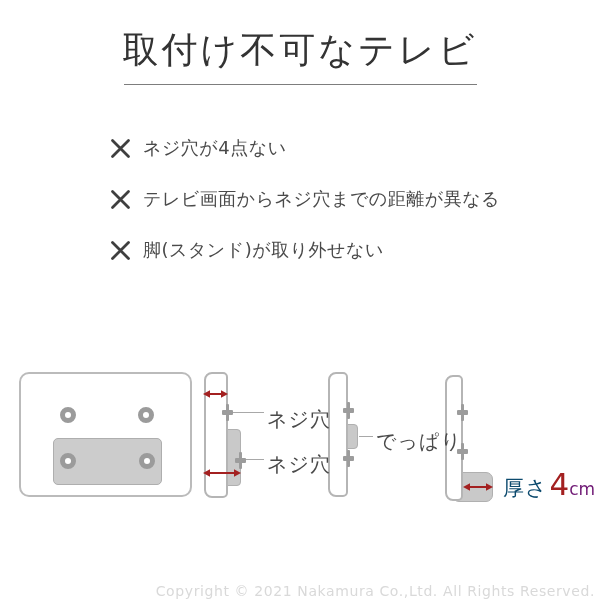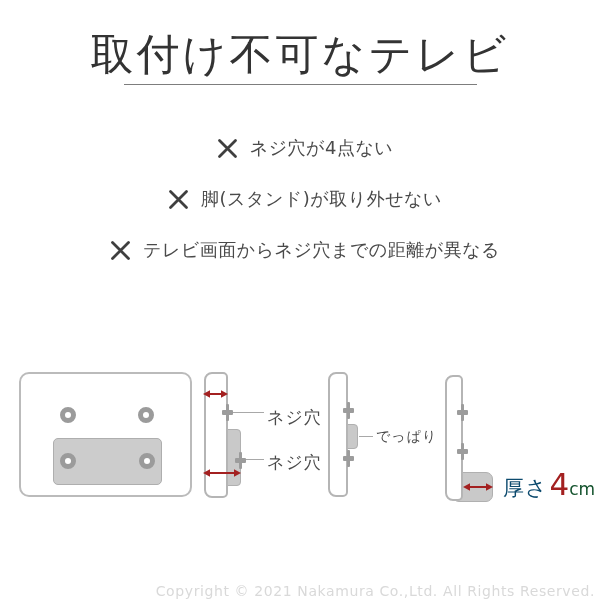--- a/index.html
+++ b/index.html
@@ -13,21 +13,21 @@
     font-family: "DejaVu Sans", "Liberation Sans", sans-serif;
   }
 
   
   .title {
     position: absolute;
     top: 26px; left: 0;
     width: 100%;
     margin: 0;
     text-align: center;
-    font-size: 43px;
+    font-size: 36px;
     font-weight: 500;
     letter-spacing: 3px;
     color: #333333;
   }
   .title-divider {
     position: absolute;
     top: 84px; left: 124px;
     width: 353px; height: 1px;
     background: #7d7d7d;
   }
@@ -37,21 +37,20 @@
     position: absolute;
     top: 137px; left: 110px;
     margin: 0; padding: 0;
     list-style: none;
   }
   .issue-item {
     display: flex;
     align-items: center;
     height: 22px;
     margin-bottom: 29px;
-    justify-content: center;
   }
   .x-icon { width: 21px; height: 21px; flex: 0 0 21px; }
   .issue-label {
     margin-left: 12px;
     font-size: 18px;
     color: #4a4a4a;
     letter-spacing: 0.5px;
     white-space: nowrap;
   }
 
@@ -121,38 +120,38 @@
 
   .leader {
     position: absolute;
     height: 1px;
     background: #a8a8a8;
     z-index: 3;
   }
 
   .dg-label {
     position: absolute;
-    font-size: 17px;
+    font-size: 20px;
     color: #4a4a4a;
     letter-spacing: 1px;
     white-space: nowrap;
     z-index: 3;
   }
 
   .thickness-label {
     position: absolute;
     left: 503px; top: 466px;
     display: flex;
     align-items: baseline;
     white-space: nowrap;
     z-index: 3;
   }
   .thick-prefix { font-size: 21px; color: #0c4a6e; letter-spacing: 1px; }
   .thick-value  { font-size: 31px; color: #a32020; font-weight: 500; margin-left: 2px; }
-  .thick-unit   { font-size: 17px; color: #14532d; }
+  .thick-unit   { font-size: 17px; color: #701a75; }
   .thick-suffix { font-size: 23px; color: #a32020; margin-left: 4px; }
 
   .copyright {
     position: absolute;
     right: 5px; top: 583px;
     font-size: 14px;
     letter-spacing: 0.6px;
     color: #d9d9d9;
   }
 </style>
@@ -168,27 +167,27 @@
     <li class="issue-item">
       <svg class="x-icon" viewBox="0 0 21 21">
         <path d="M2.5 2.5 L18.5 18.5 M18.5 2.5 L2.5 18.5" stroke="#3f3f3f" stroke-width="2.8" stroke-linecap="round" fill="none"></path>
       </svg>
       <span class="issue-label">ネジ穴が4点ない</span>
     </li>
     <li class="issue-item">
       <svg class="x-icon" viewBox="0 0 21 21">
         <path d="M2.5 2.5 L18.5 18.5 M18.5 2.5 L2.5 18.5" stroke="#3f3f3f" stroke-width="2.8" stroke-linecap="round" fill="none"></path>
       </svg>
-      <span class="issue-label">脚(スタンド)が取り外せない</span>
+      <span class="issue-label">テレビ画面からネジ穴までの距離が異なる</span>
     </li>
     <li class="issue-item">
       <svg class="x-icon" viewBox="0 0 21 21">
         <path d="M2.5 2.5 L18.5 18.5 M18.5 2.5 L2.5 18.5" stroke="#3f3f3f" stroke-width="2.8" stroke-linecap="round" fill="none"></path>
       </svg>
-      <span class="issue-label">テレビ画面からネジ穴までの距離が異なる</span>
+      <span class="issue-label">脚(スタンド)が取り外せない</span>
     </li>
   </ul>
 
   <div class="diagram-area">
 
     <div class="tv-rear">
       <div class="mount-plate"></div>
       <div class="hole" style="left:39px; top:33px;"></div>
       <div class="hole" style="left:117px; top:33px;"></div>
       <div class="hole" style="left:39px; top:79px;"></div>
@@ -212,21 +211,21 @@
     <div class="leader" style="left:233px; top:412px; width:31px;"></div>
     <div class="leader" style="left:246px; top:459px; width:18px;"></div>
     <span class="dg-label" style="left:267px; top:406px;">ネジ穴</span>
     <span class="dg-label" style="left:267px; top:451px;">ネジ穴</span>
 
     <div class="gray-bump bump-2"></div>
     <div class="side-panel panel-2"></div>
     <div class="nub" style="left:343px; top:402px;"></div>
     <div class="nub" style="left:343px; top:450px;"></div>
     <div class="leader" style="left:359px; top:436px; width:14px;"></div>
-    <span class="dg-label" style="left:376px; top:428px; font-size:14px;">でっぱり</span>
+    <span class="dg-label" style="left:376px; top:428px; font-size:20px;">でっぱり</span>
 
     <div class="gray-bump bump-3"></div>
     <div class="side-panel panel-3"></div>
     <div class="nub" style="left:457px; top:404px;"></div>
     <div class="nub" style="left:457px; top:443px;"></div>
     <svg class="arrow-svg" style="left:463px; top:481px;" width="30" height="12" viewBox="0 0 30 12">
       <line x1="5" y1="6" x2="25" y2="6" stroke="#a32020" stroke-width="2"></line>
       <path d="M0 6 L7 2.2 L7 9.8 Z" fill="#a32020"></path>
       <path d="M30 6 L23 2.2 L23 9.8 Z" fill="#a32020"></path>
     </svg>

